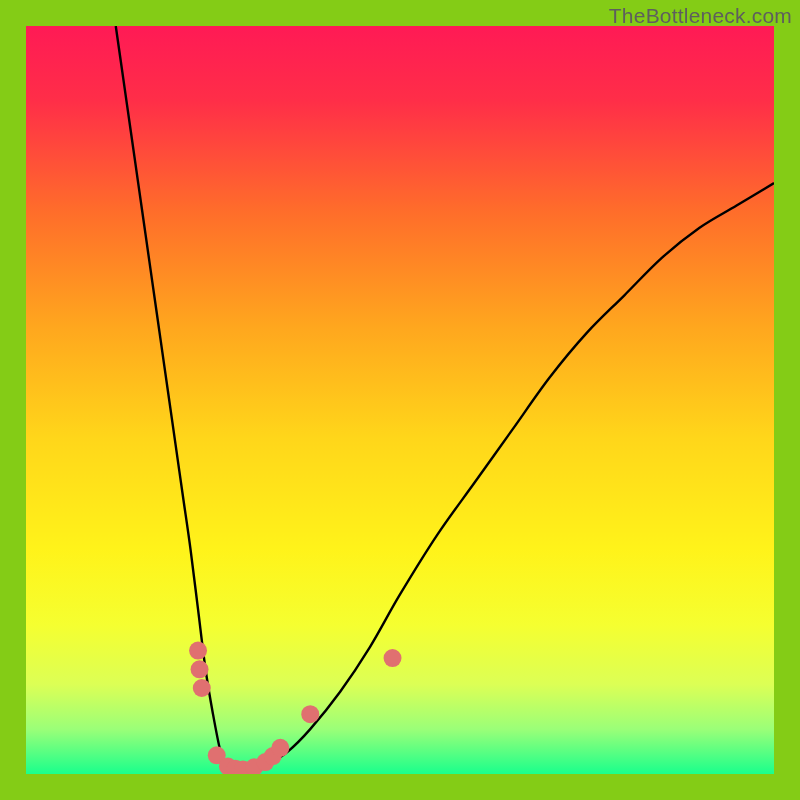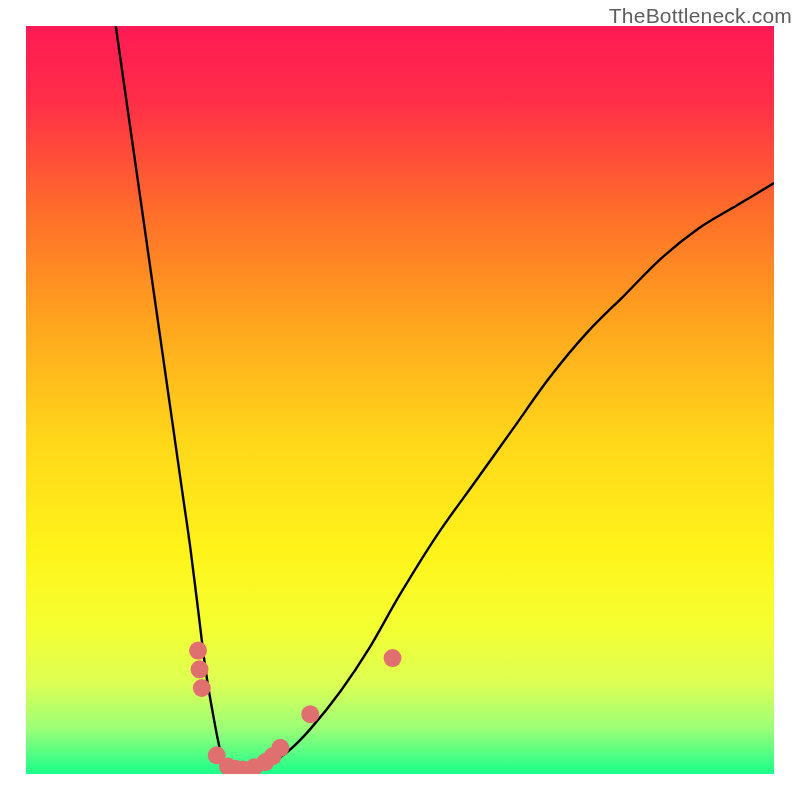--- a/index.html
+++ b/index.html
@@ -8,21 +8,21 @@
     width: 800px;
     height: 800px;
     overflow: hidden;
     background: #000;
     font-family: Arial, Helvetica, sans-serif;
   }
   .frame {
     position: absolute;
     left: 0; top: 0;
     width: 800px; height: 800px;
-    background: #ffffff;
+    background: #84cc16;
   }
   .plot {
     position: absolute;
     left: 26px;
     top: 26px;
     width: 748px;
     height: 748px;
     overflow: hidden;
   }
   .watermark {

